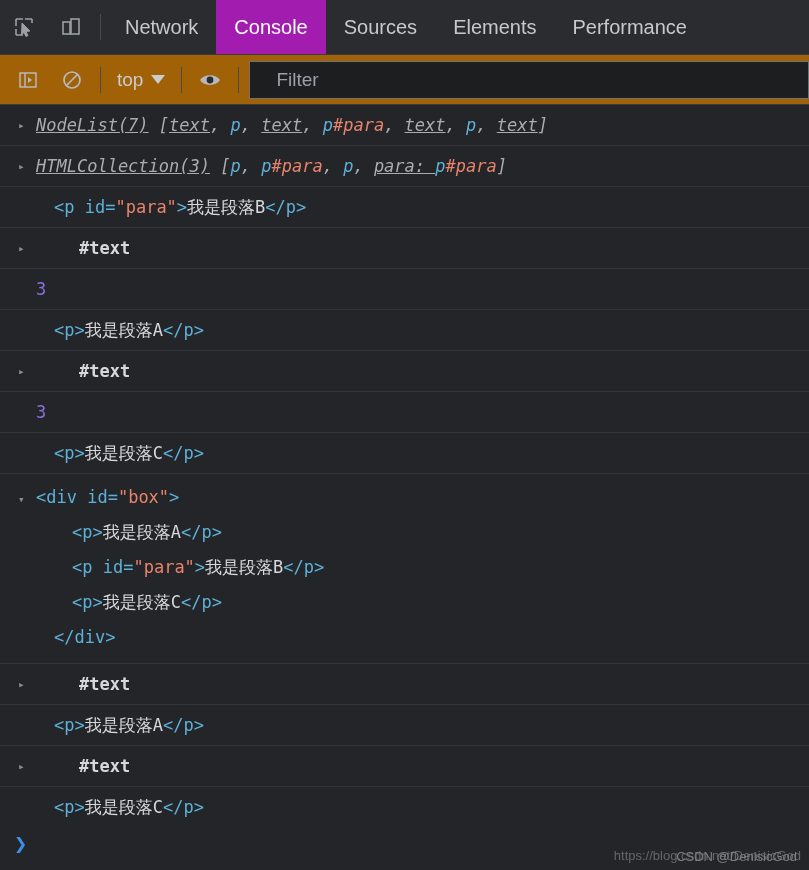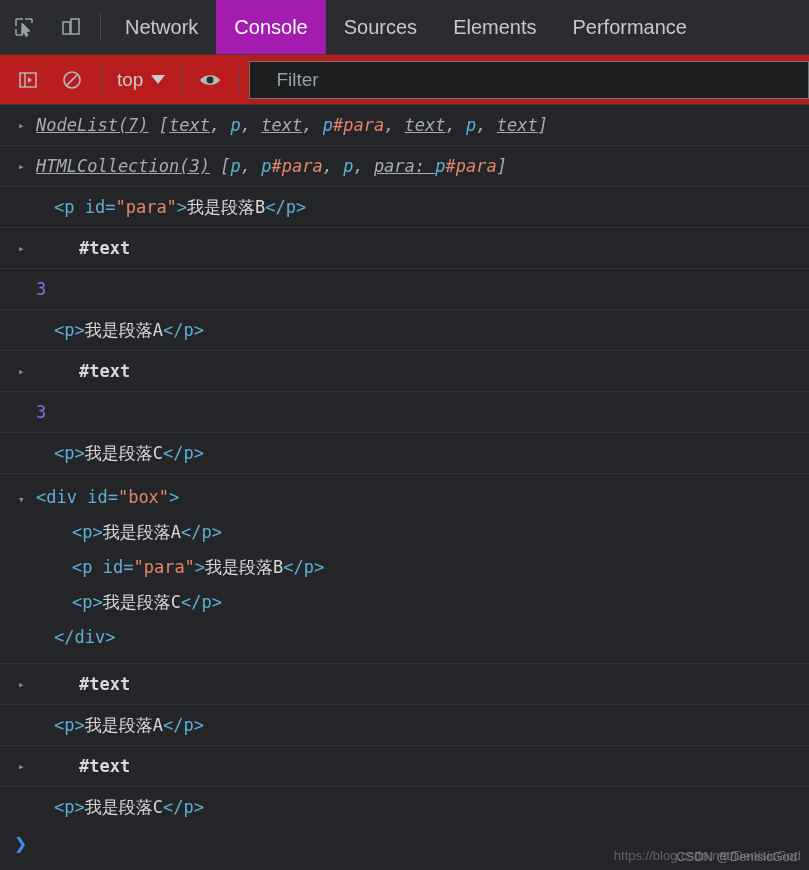--- a/index.html
+++ b/index.html
@@ -36,21 +36,21 @@
   }
   .tab.active {
     background:#a21caf;
     color:#ffffff;
   }
 
   
   .ctoolbar {
     height:50px;
     display:flex; align-items:center;
-    background:#b91c1c;
+    background:#a16207;
     border-bottom:1px solid #3a3b40;
     padding-left:6px;
   }
   .ct-icon {
     width:44px; height:50px;
     display:flex; align-items:center; justify-content:center;
     color:#b6b9bd;
   }
   .ct-sep { width:1px; height:26px; background:#4a4b50; margin:0 6px; }
   .ctx {

